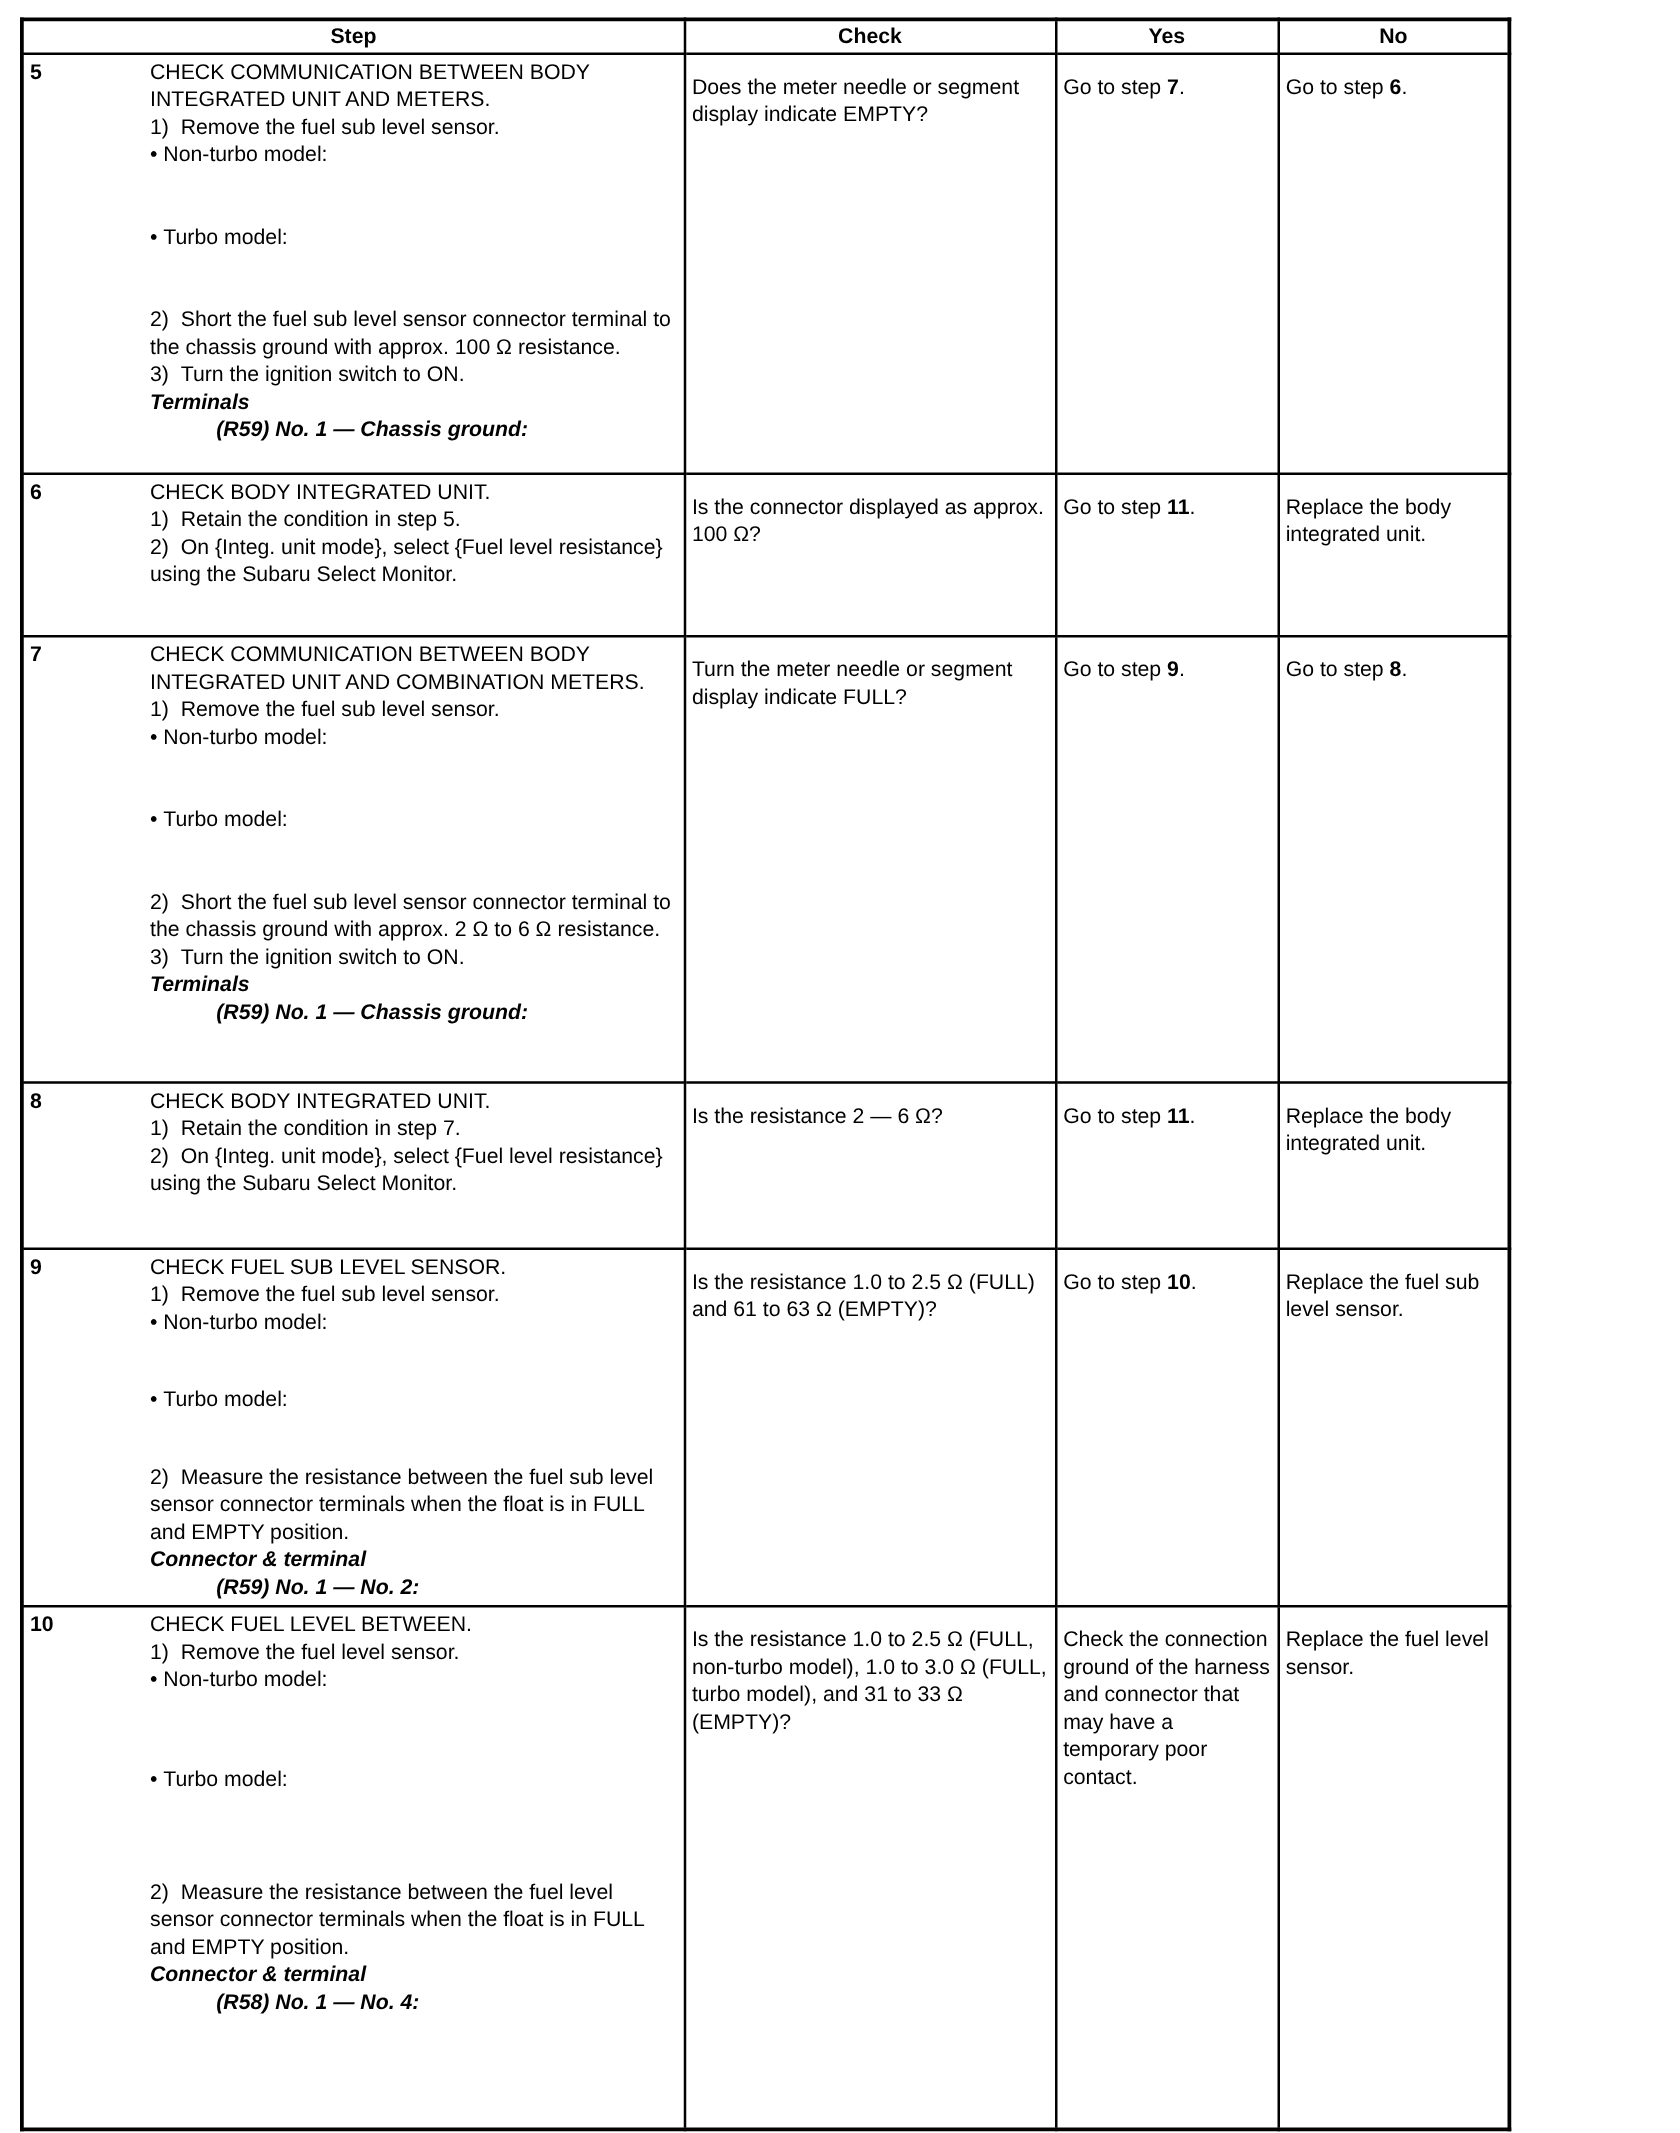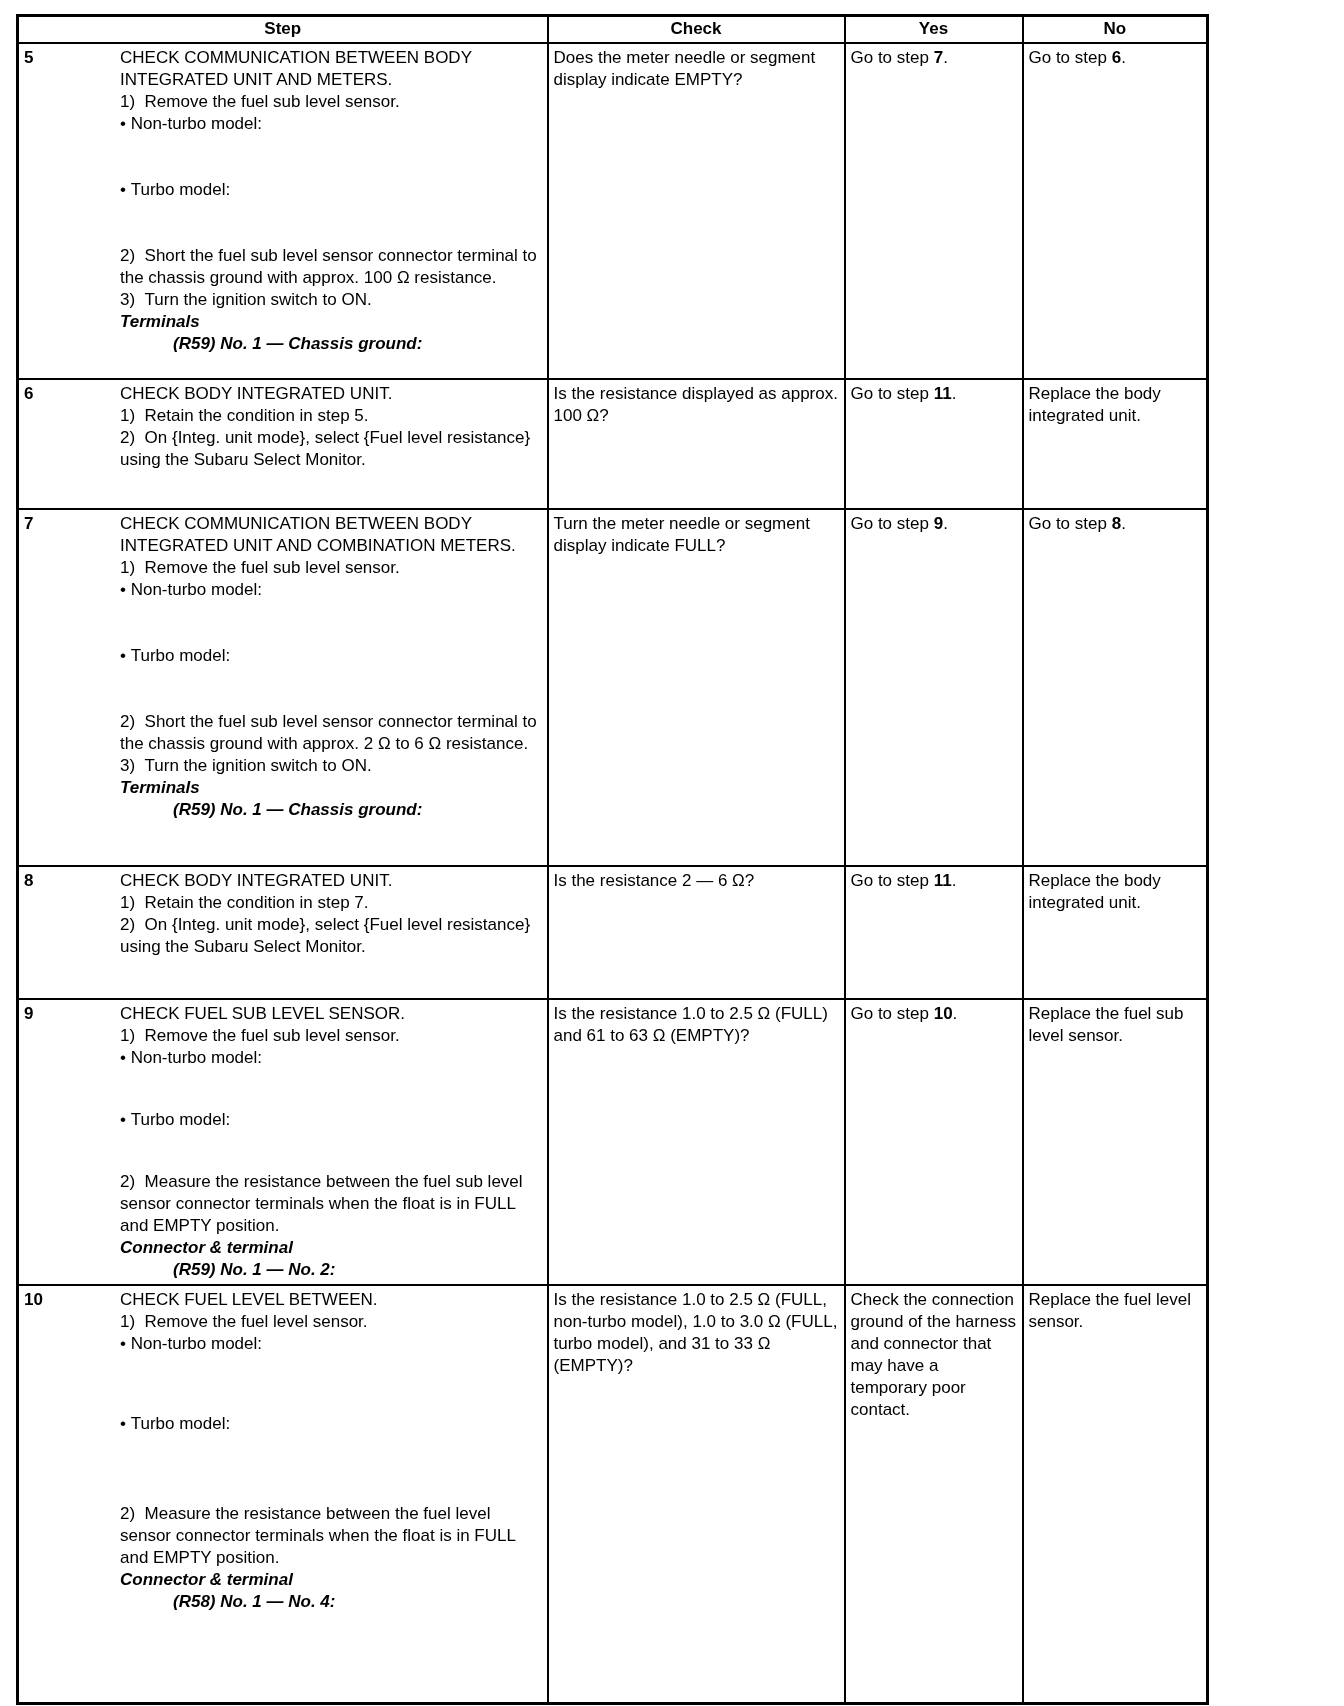--- a/index.html
+++ b/index.html
@@ -52,21 +52,21 @@
     line-height: 22px;
   }
   .step-body { flex: 1 1 auto; min-width: 0; }
 
   .line { line-height: 22px; min-height: 22px; }
   .line.b  { font-weight: normal; }
   .line.bi { font-weight: bold; font-style: italic; }
   .line.ind1 { }
   .line.ind2 { margin-left: 53px; }
   .spacer { width: 100%; }
-  .check-cell .line, .yes-cell .line, .no-cell .line { line-height: 22px; }
+  .check-cell .line, .yes-cell .line, .no-cell .line { line-height: 22px; margin-top: 12px; }
 </style>
 </head>
 <body>
 
 <div class="page">
   <table class="steps-table">
     <colgroup>
       <col style="width:530px">
       <col style="width:297px">
       <col style="width:178px">
@@ -114,21 +114,21 @@
       <div class="step-inner">
         <div class="step-no">6</div>
         <div class="step-body">
                 <div class="line b">CHECK BODY INTEGRATED UNIT.</div>
                 <div class="line n">1)&nbsp;&nbsp;Retain the condition in step 5.</div>
                 <div class="line n">2)&nbsp;&nbsp;On {Integ. unit mode}, select {Fuel level resistance} using the Subaru Select Monitor.</div>
               </div>
       </div>
     </td>
     <td class="check-cell">
-            <div class="line n">Is the resistance displayed as approx. 100 Ω?</div>
+            <div class="line n">Is the connector displayed as approx. 100 Ω?</div>
           </td>
     <td class="yes-cell">
             <div class="line n">Go to step <b>11</b>.</div>
           </td>
     <td class="no-cell">
             <div class="line n">Replace the body integrated unit.</div>
           </td>
   </tr>
         <tr>
     <td class="step-cell">

